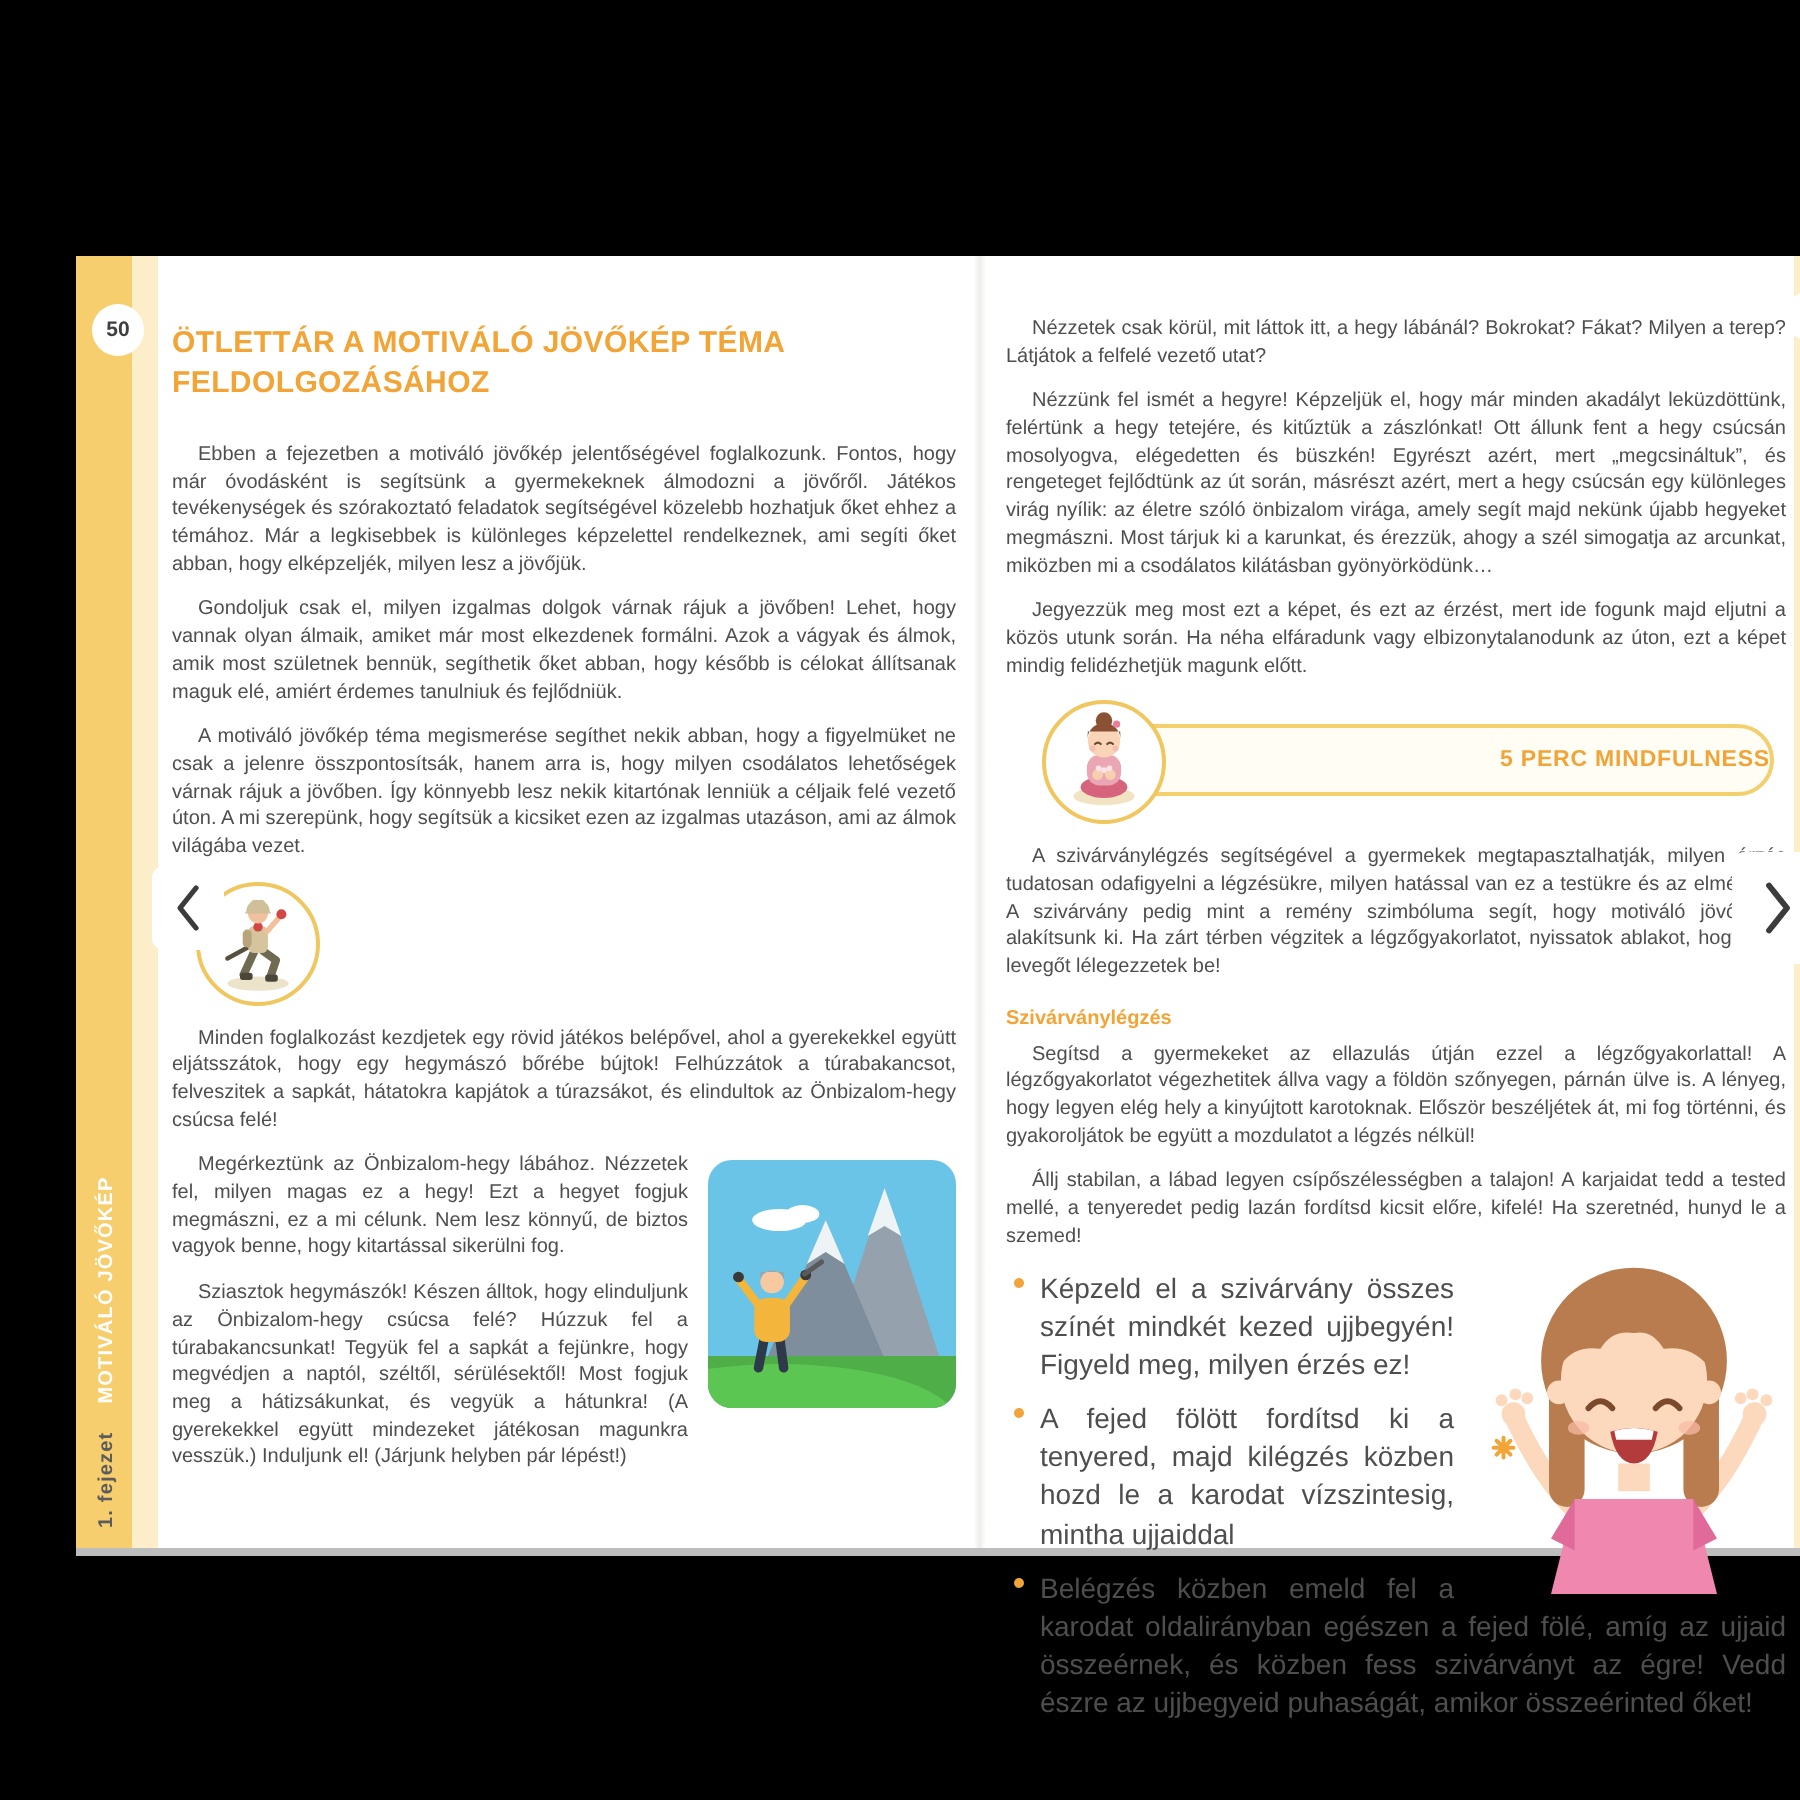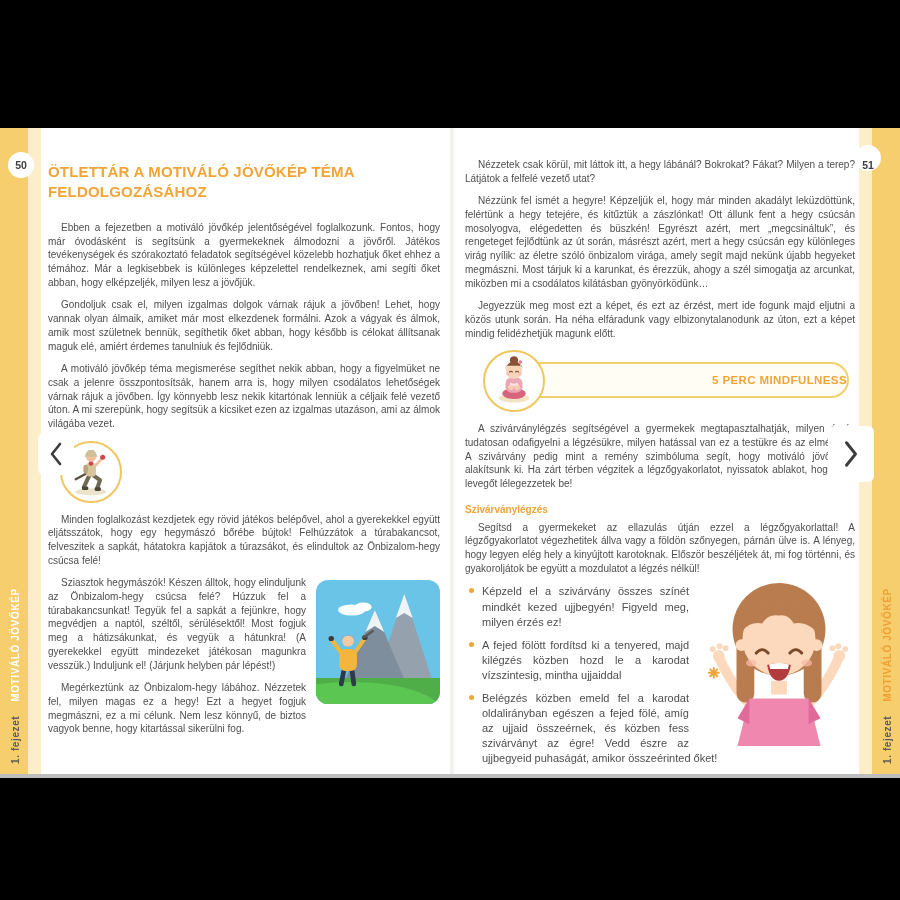--- a/index.html
+++ b/index.html
@@ -1,17 +1,17 @@
 <!DOCTYPE html>
 <html lang="hu"><head>
 <meta charset="utf-8">
 <style>
   html,body{margin:0;padding:0;background:#000;width:900px;height:900px;overflow:hidden;
     font-family:"Liberation Sans",sans-serif;}
-  .stage{position:relative;width:736px;height:900px;background:#000;}
+  .stage{position:relative;width:736px;height:900px;background:#000;margin-left:38px;}
   .spread{position:absolute;left:0;top:128px;width:900px;height:646px;background:#ffffff;
     box-shadow:0 4px 0 #bdbdbd;}
   
   .bar{position:absolute;top:0;height:100%;}
   .bar-left-solid{left:0;width:28px;background:#f6ce6d;}
   .bar-left-light{left:28px;width:13px;background:#fbeec9;}
   .bar-right-light{right:28px;width:13px;background:#fbeec9;}
   .bar-right-solid{right:0;width:28px;background:#f6ce6d;}
   .badge{position:absolute;width:26px;height:26px;border-radius:50%;background:#fff;
     display:flex;align-items:center;justify-content:center;font-size:10.5px;font-weight:bold;
@@ -49,21 +49,21 @@
   .banner-right .circ{left:18px;}
   .banner-right .pill{left:52px;right:6px;justify-content:flex-end;padding-left:42px;}
   
   .cols{display:flex;gap:10px;margin-top:4px;}
   .cols .txt{width:258px;flex:0 0 auto;}
   .mountain-img{flex:1;height:124px;border-radius:12px;overflow:hidden;margin-top:4px;}
   
   .bullets-wrap{margin-top:2px;}
   .girl-float{float:right;width:168px;height:178px;margin:-14px -8px 0 6px;}
   ul.bullets{margin:0;padding:0;list-style:none;}
-  ul.bullets li{position:relative;margin:0 0 8px 0;padding-left:17px;font-size:11px;
+  ul.bullets li{position:relative;margin:0 0 8px 0;padding-left:17px;font-size:14px;
     line-height:1.37;color:#4e4e4e;text-align:justify;}
   ul.bullets li::before{content:"";position:absolute;left:4px;top:4px;width:5px;height:5px;
     border-radius:50%;background:#f0a439;}
   
   .nav{position:absolute;background:#ffffff;border:none;border-radius:6px;cursor:pointer;
     display:flex;align-items:center;justify-content:center;z-index:10;padding:0;}
   .nav-left{left:38px;top:305px;width:36px;height:42px;}
   .nav-right{left:828px;top:298px;width:46px;height:56px;}
 </style>
 </head>
@@ -117,22 +117,22 @@
             <path d="M23.5 12 A6.5 6.5 0 0 1 36.5 12 L37.5 13 L22.5 13 Z" fill="#cfc09a"></path>
             <rect x="26" y="5.5" width="8" height="4" rx="2" fill="#cfc09a"></rect>
           </svg>
         </div>
       </div>
 
       <p class="body">Minden foglalkozást kezdjetek egy rövid játékos belépővel, ahol a gyerekekkel együtt eljátsszátok, hogy egy hegymászó bőrébe bújtok! Felhúzzátok a túrabakancsot, felveszitek a sapkát, hátatokra kapjátok a túrazsákot, és elindultok az Önbizalom-hegy csúcsa felé!</p>
 
       <div class="cols">
         <div class="txt">
+          <p class="body">Megérkeztünk az Önbizalom-hegy lábához. Nézzetek fel, milyen magas ez a hegy! Ezt a hegyet fogjuk megmászni, ez a mi célunk. Nem lesz könnyű, de biztos vagyok benne, hogy kitartással sikerülni fog.</p>
           <p class="body">Sziasztok hegymászók! Készen álltok, hogy elinduljunk az Önbizalom-hegy csúcsa felé? Húzzuk fel a túrabakancsunkat! Tegyük fel a sapkát a fejünkre, hogy megvédjen a naptól, széltől, sérülésektől! Most fogjuk meg a hátizsákunkat, és vegyük a hátunkra! (A gyerekekkel együtt mindezeket játékosan magunkra vesszük.) Induljunk el! (Járjunk helyben pár lépést!)</p>
-          <p class="body">Megérkeztünk az Önbizalom-hegy lábához. Nézzetek fel, milyen magas ez a hegy! Ezt a hegyet fogjuk megmászni, ez a mi célunk. Nem lesz könnyű, de biztos vagyok benne, hogy kitartással sikerülni fog.</p>
         </div>
         <div class="mountain-img">
           <svg width="100%" height="100%" viewBox="0 0 118 124" preserveAspectRatio="none">
             <rect width="118" height="124" fill="#69c4e8"></rect>
             <ellipse cx="34" cy="30" rx="13" ry="5.5" fill="#ffffff"></ellipse>
             <ellipse cx="45" cy="27" rx="8" ry="4.5" fill="#ffffff"></ellipse>
             <polygon points="84,14 118,124 50,124" fill="#95a2ae"></polygon>
             <polygon points="84,14 92,38 84,33 76,38" fill="#eef3f6"></polygon>
             <polygon points="56,30 94,124 18,124" fill="#7f8e9c"></polygon>
             <polygon points="56,30 65,52 56,46 47,52" fill="#eef3f6"></polygon>
@@ -181,20 +181,21 @@
             <path d="M31.8 20 q1.6 -1.6 3.2 0" stroke="#6b4a35" stroke-width="1.2" fill="none" stroke-linecap="round"></path>
             <circle cx="23.5" cy="22.5" r="1.6" fill="#f6b7ad" opacity=".8"></circle>
             <circle cx="36.5" cy="22.5" r="1.6" fill="#f6b7ad" opacity=".8"></circle>
           </svg>
         </div>
       </div>
 
       <p class="body">A szivárványlégzés segítségével a gyermekek megtapasztalhatják, milyen érzés tudatosan odafigyelni a légzésükre, milyen hatással van ez a testükre és az elméjükre. A szivárvány pedig mint a remény szimbóluma segít, hogy motiváló jövőképet alakítsunk ki. Ha zárt térben végzitek a légzőgyakorlatot, nyissatok ablakot, hogy friss levegőt lélegezzetek be!</p>
       <h2>Szivárványlégzés</h2>
       <p class="body">Segítsd a gyermekeket az ellazulás útján ezzel a légzőgyakorlattal! A légzőgyakorlatot végezhetitek állva vagy a földön szőnyegen, párnán ülve is. A lényeg, hogy legyen elég hely a kinyújtott karotoknak. Először beszéljétek át, mi fog történni, és gyakoroljátok be együtt a mozdulatot a légzés nélkül!</p>
+      <p class="body">Állj stabilan, a lábad legyen csípőszélességben a talajon! A karjaidat tedd a tested mellé, a tenyeredet pedig lazán fordítsd kicsit előre, kifelé! Ha szeretnéd, hunyd le a szemed!</p>
 
       <div class="bullets-wrap">
         <div class="girl-float">
           <svg width="168" height="178" viewBox="0 0 170 180">
             <path d="M14 104 l10 0 M19 99 l0 10 M15.5 100.5 l7 7 M22.5 100.5 l-7 7" stroke="#f2a436" stroke-width="2" stroke-linecap="round"></path>
             <path d="M58 138 Q40 122 25 90" stroke="#fcd9bd" stroke-width="10" fill="none" stroke-linecap="round"></path>
             <path d="M112 138 Q130 122 145 90" stroke="#fcd9bd" stroke-width="10" fill="none" stroke-linecap="round"></path>
             <circle cx="24" cy="87" r="6" fill="#fcd9bd"></circle>
               <circle cx="18" cy="80" r="3" fill="#fcd9bd"></circle>
             <circle cx="25" cy="77" r="3" fill="#fcd9bd"></circle>

